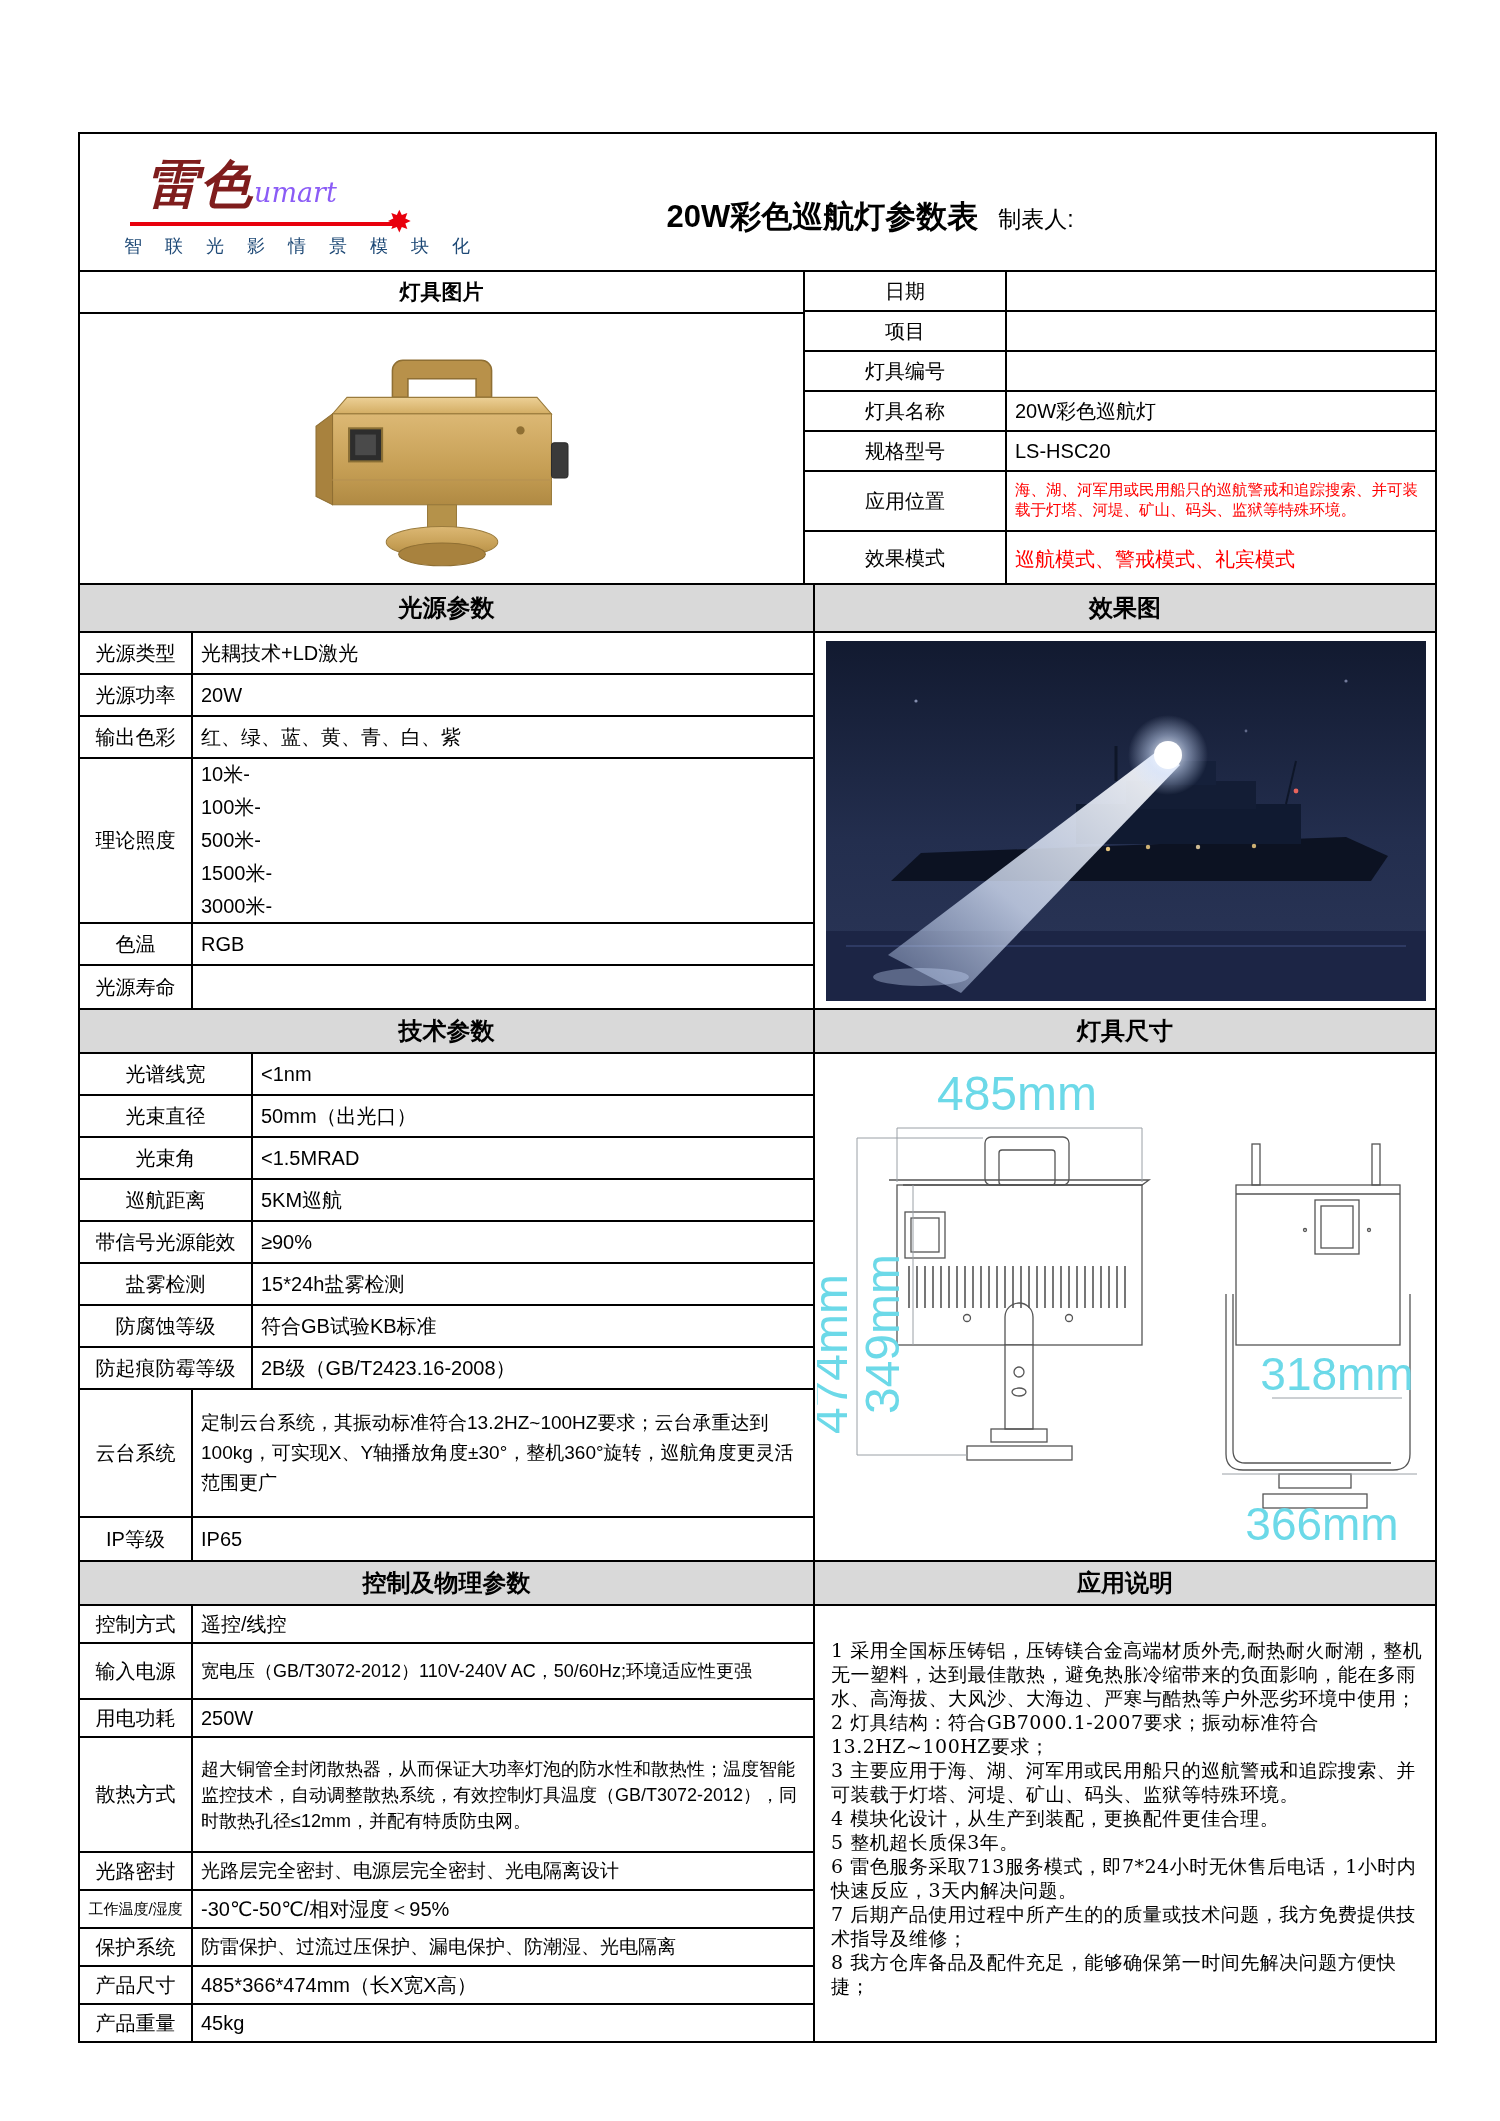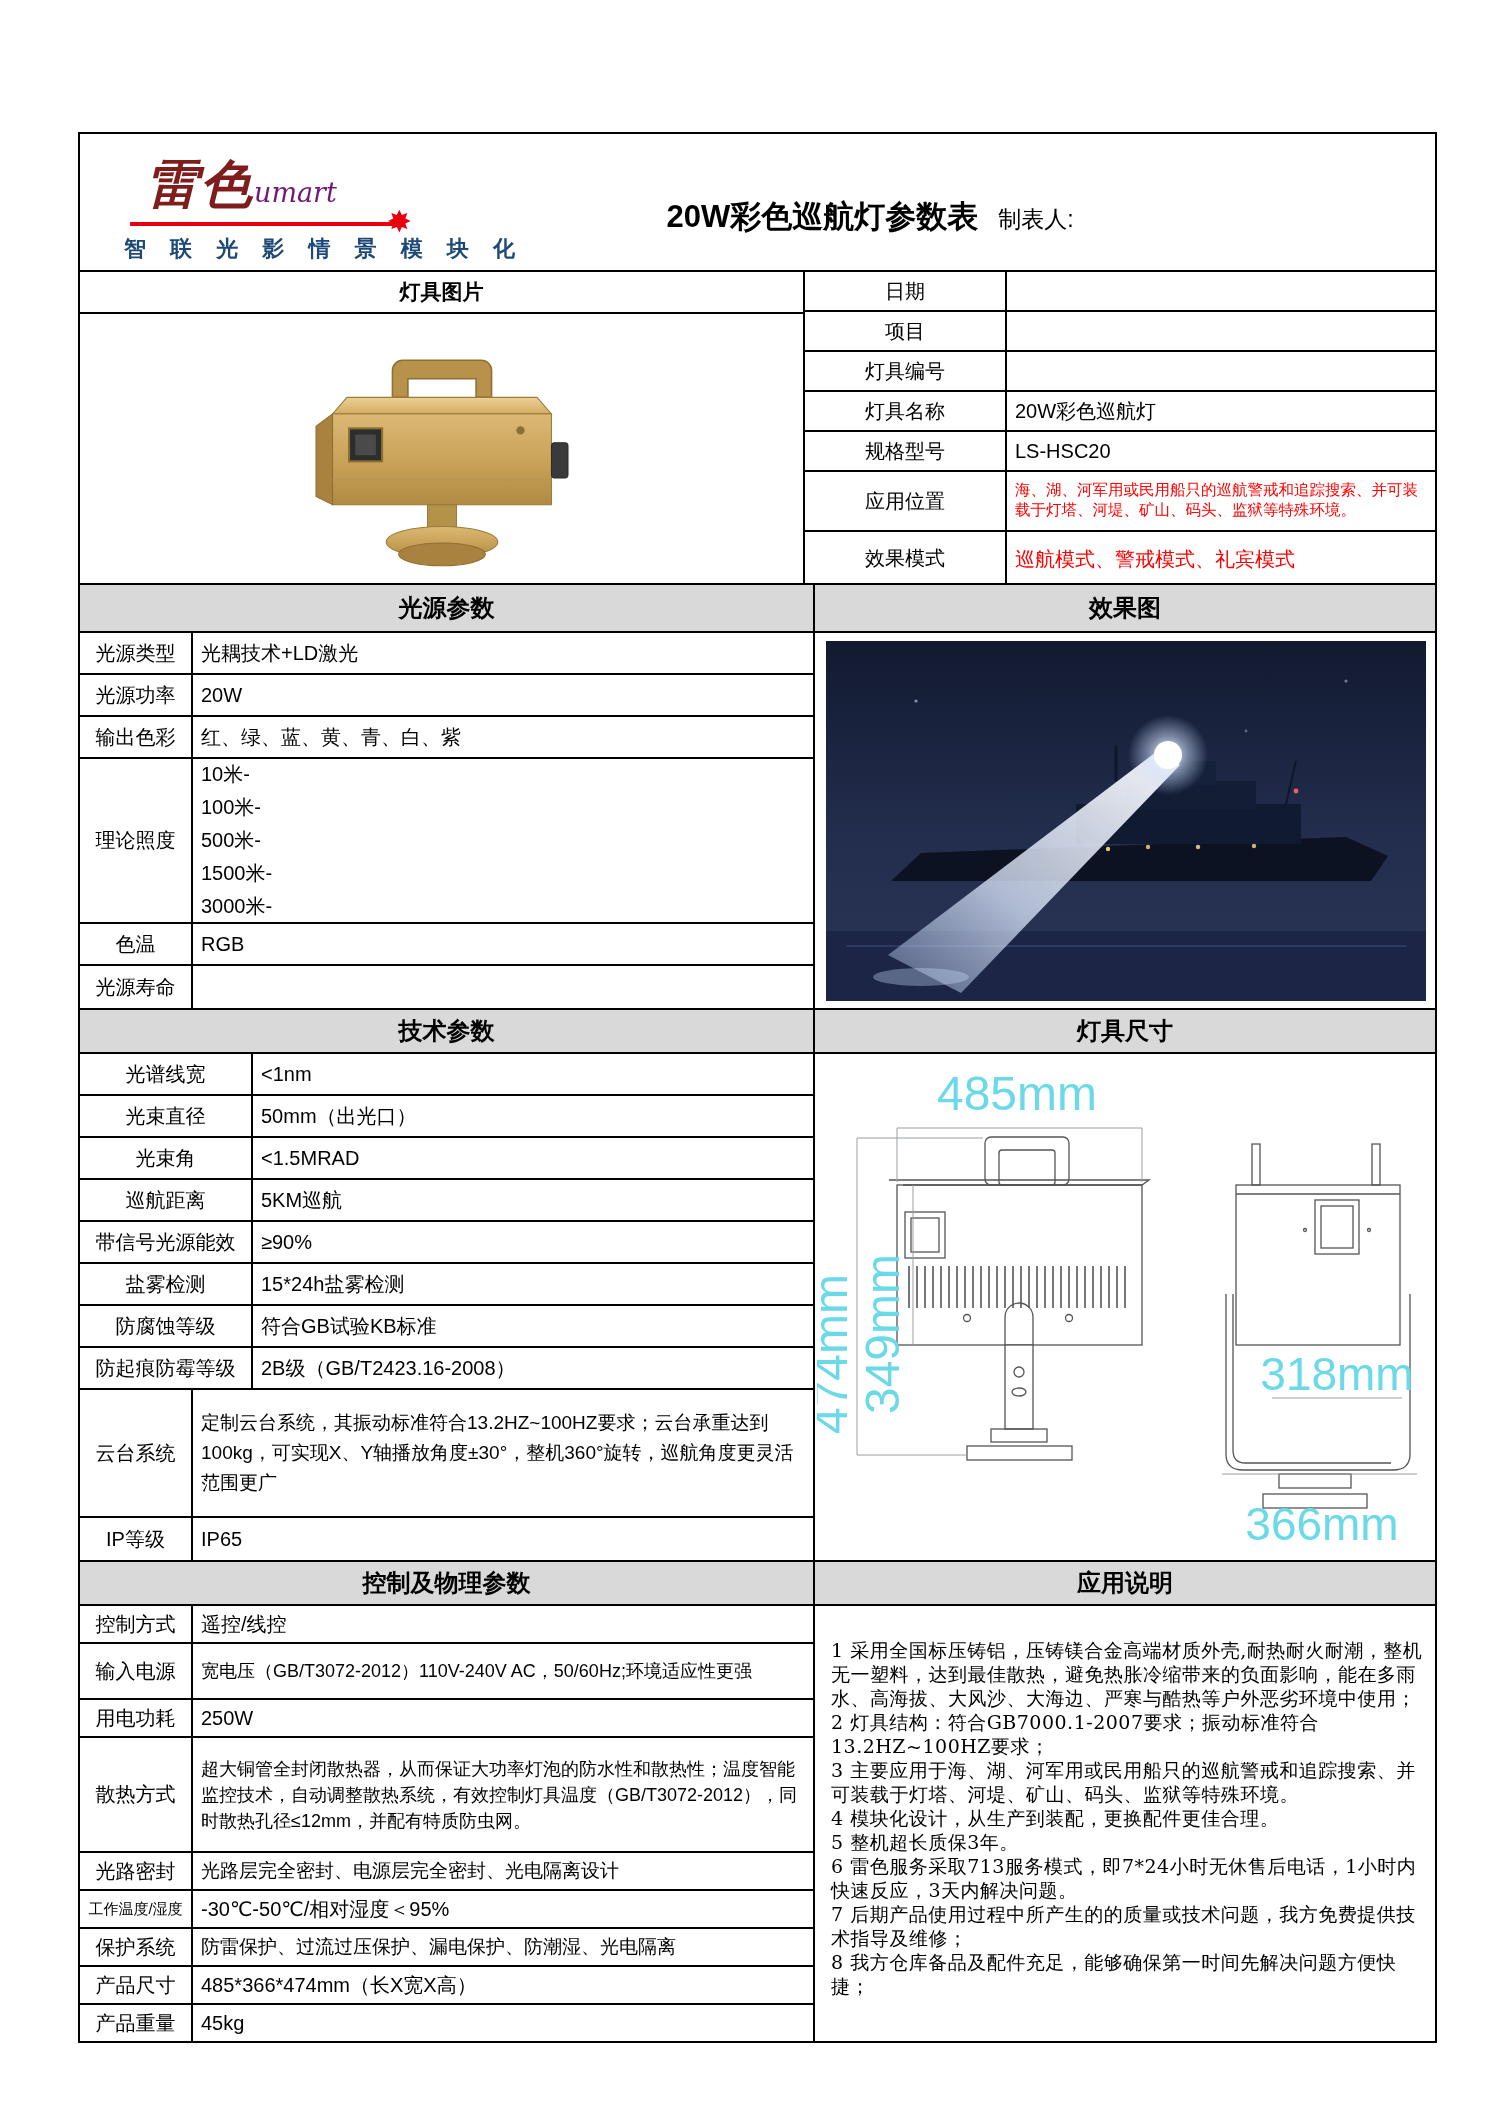--- a/index.html
+++ b/index.html
@@ -5,24 +5,24 @@
   * { margin:0; padding:0; box-sizing:border-box; }
   html,body { background:#fff; }
   body { width:1500px; height:2121px; position:relative; font-family:"Liberation Sans","DejaVu Sans",sans-serif; color:#000; }
   .frame { position:absolute; left:78px; top:132px; width:1359px; height:1911px; border:2px solid #000; background:#fff; }
   .abs { position:absolute; }
 
   
   .logo { position:absolute; left:38px; top:16px; width:330px; }
   .brandline { position:relative; padding-left:28px; }
   .brand-zh { font-family:"DejaVu Serif","Liberation Serif",serif; font-style:italic; font-weight:bold; font-size:52px; color:#7f1d1d; letter-spacing:2px; }
-  .brand-en { font-family:"DejaVu Serif","Liberation Serif",serif; font-style:italic; font-size:27px; color:#701a75; }
+  .brand-en { font-family:"DejaVu Serif","Liberation Serif",serif; font-style:italic; font-size:27px; color:#8b5cf6; }
   .brand-rule { position:relative; margin:2px 0 8px 12px; width:268px; height:4px; background:#e8000d; }
   .brand-star { position:absolute; right:-14px; top:-15px; color:#e8000d; font-size:30px; line-height:30px; }
-  .tagline { font-size:22px; font-weight:bold; color:#1e4976; letter-spacing:9px; padding-left:6px; white-space:nowrap; }
+  .tagline { font-size:18px; font-weight:normal; color:#1e4976; letter-spacing:9px; padding-left:6px; white-space:nowrap; }
 
   
   .titlerow { position:absolute; left:380px; top:62px; width:820px; display:flex; align-items:baseline; justify-content:center; gap:20px; }
   .doc-title { font-size:31px; font-weight:bold; }
   .doc-creator { font-size:23px; }
 
   
   .row { display:flex; border-bottom:2px solid #000; }
   .row.last { border-bottom:none; }
   .lab { display:flex; align-items:center; justify-content:center; border-right:2px solid #000; font-size:20px; text-align:center; flex:none; }

